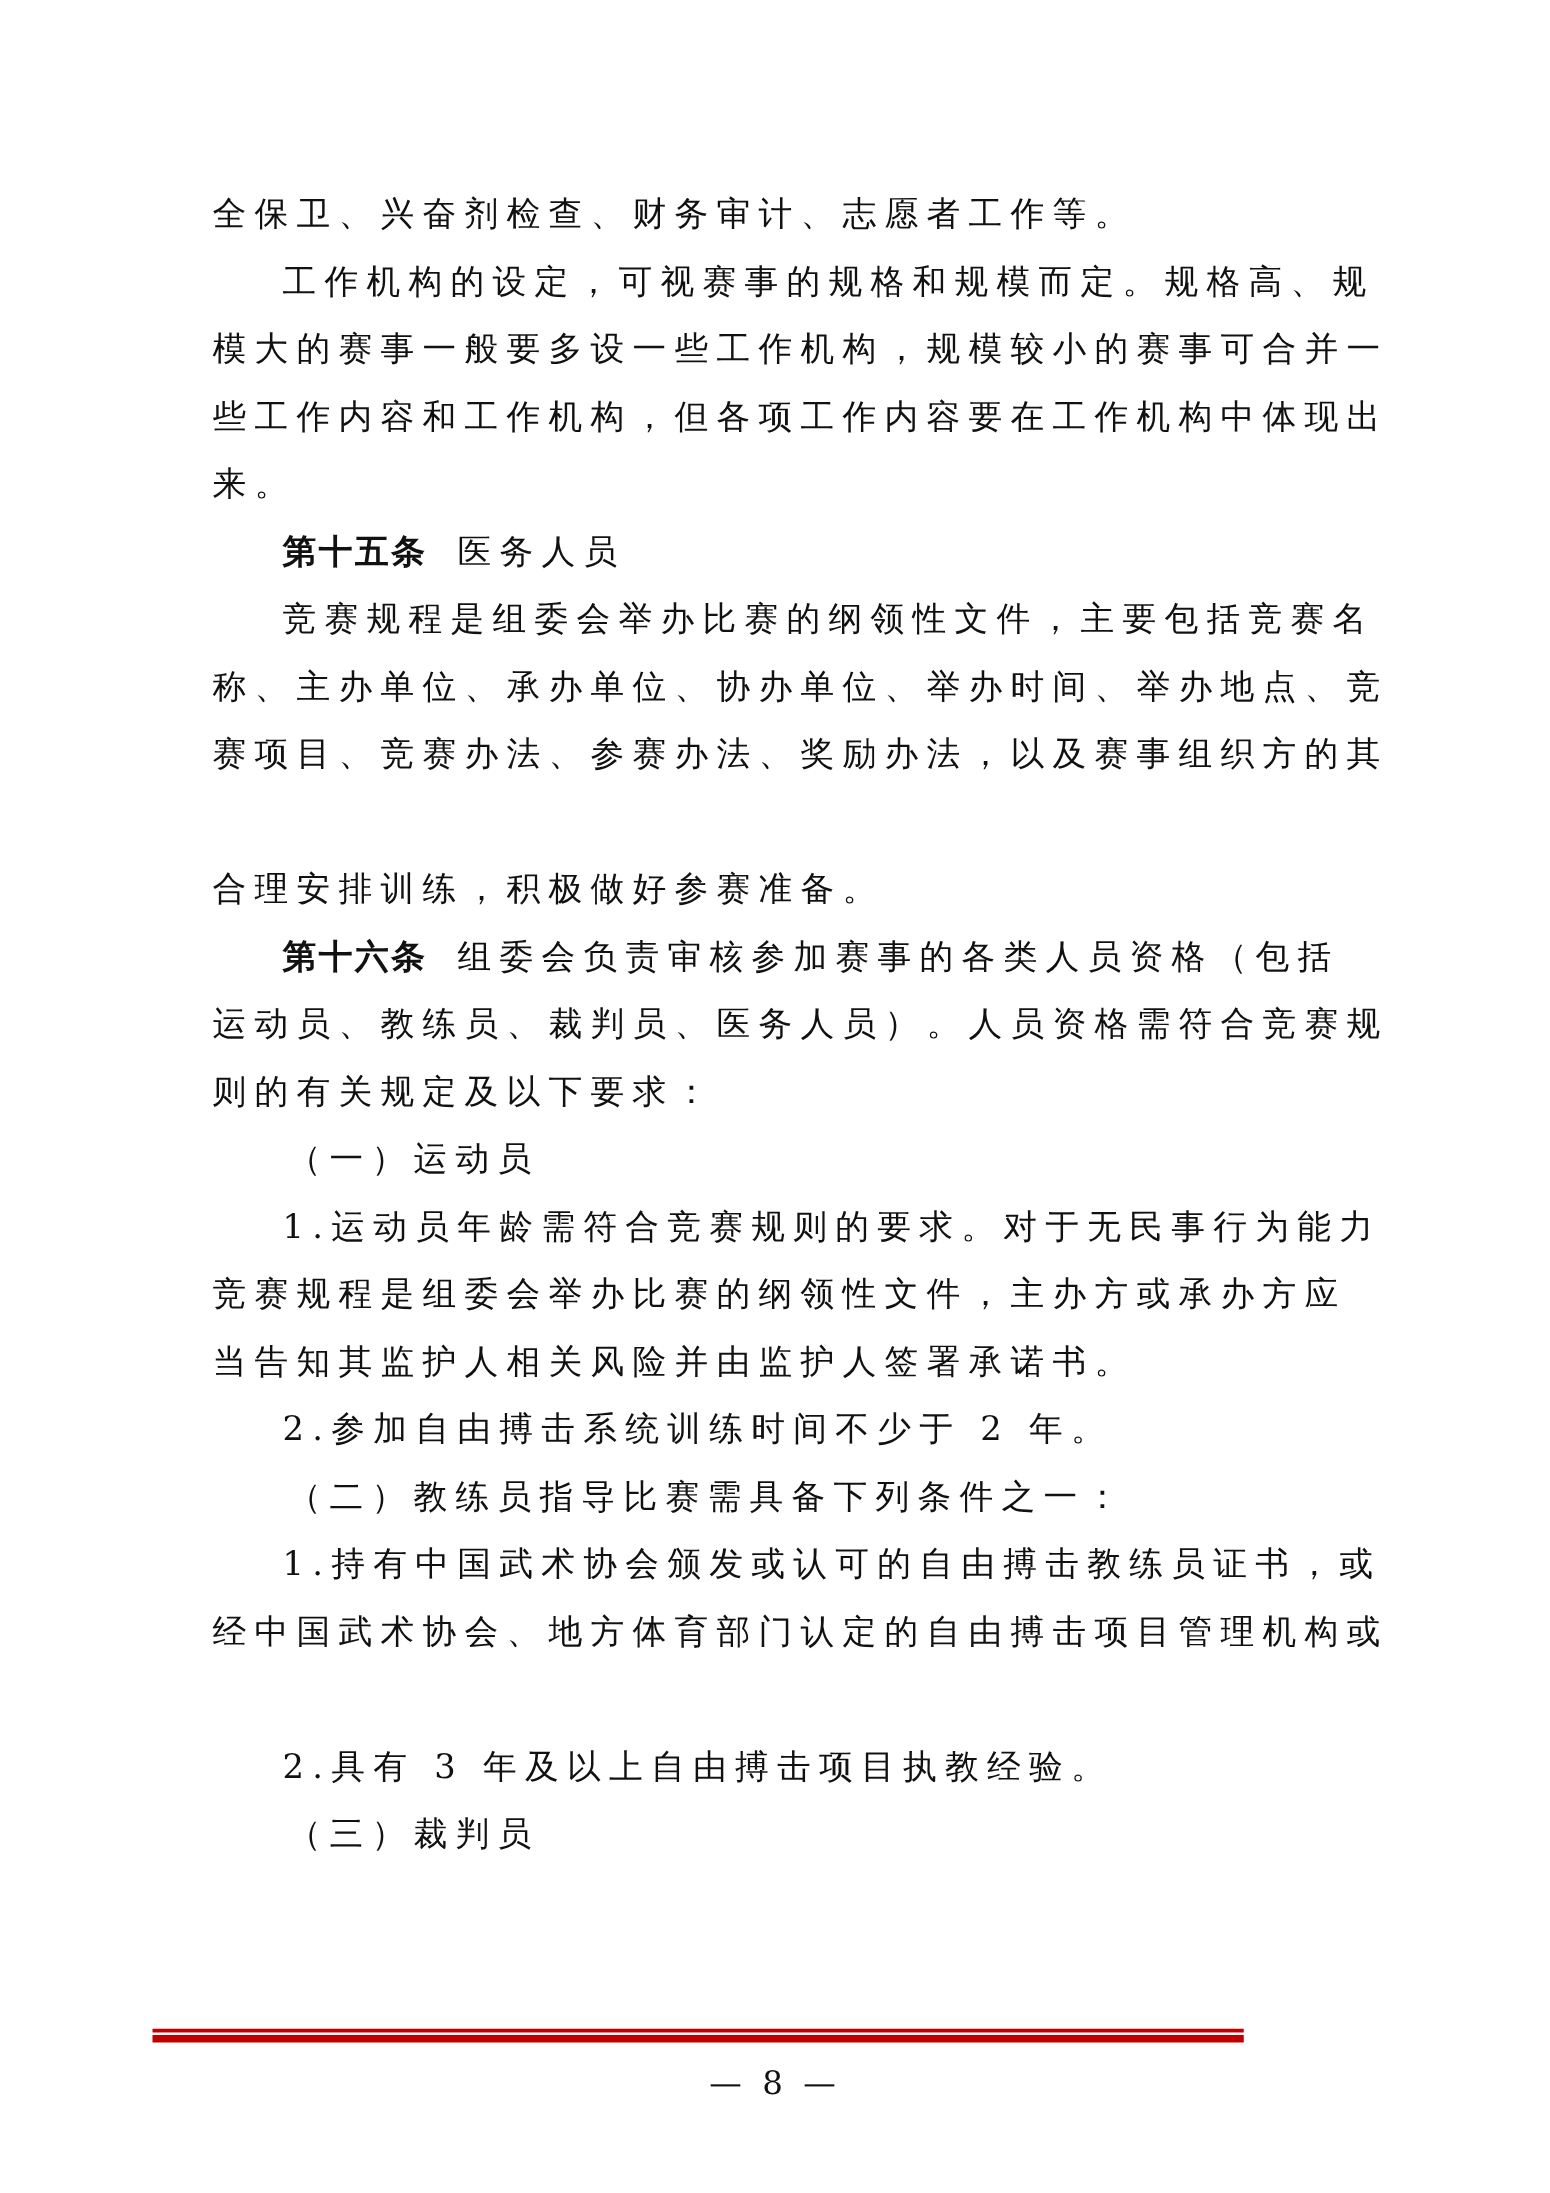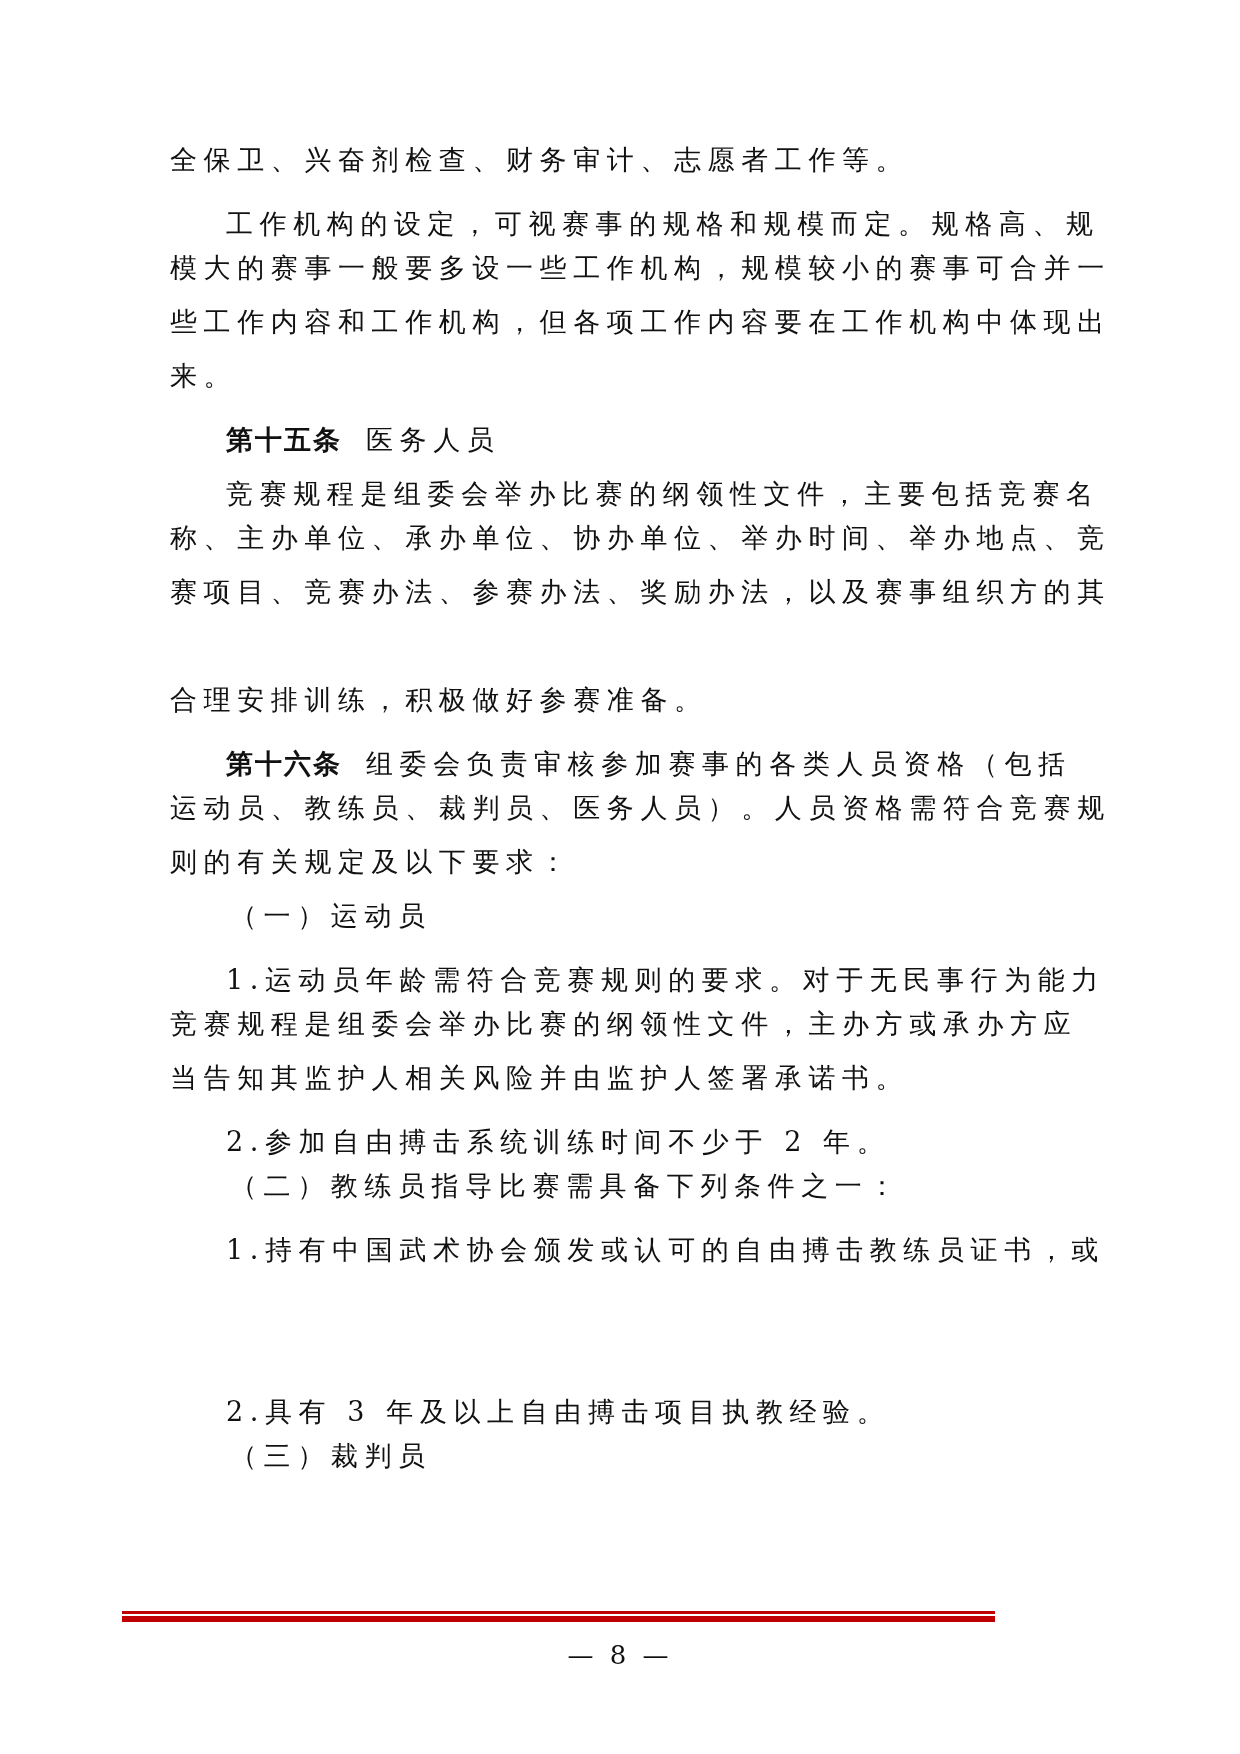--- a/index.html
+++ b/index.html
@@ -1,21 +1,21 @@
 <!DOCTYPE html>
 <html><head>
 <meta charset="utf-8">
 <style>
   html, body { margin: 0; padding: 0; background: #ffffff; }
   body { width: 1240px; height: 1754px; position: relative; overflow: hidden;
          font-family: "DejaVu Serif", "Liberation Serif", serif; color: #111; }
-  .page { position: absolute; left: 0; top: 0; width: 1240px; height: 1346px; }
+  .page { position: absolute; left: 0; top: 12px; width: 1240px; height: 1346px; }
   .line { position: absolute; left: 170px; width: 780px; font-size: 27px; line-height: 36px;
           letter-spacing: 6.6px; white-space: nowrap; }
-  .indent { left: 226px; margin-top: 10px; }
+  .indent { left: 226px; }
   .sub-indent { left: 230px; }
   .bold { font-family: "DejaVu Sans", "Liberation Sans", sans-serif; font-weight: bold; letter-spacing: 2px; }
   .rule-thin { position: absolute; left: 122px; width: 873px; top: 1611px; height: 3px; background: #c00000; }
   .rule-thick { position: absolute; left: 122px; width: 873px; top: 1616px; height: 6px; background: #c00000; }
   .page-num { position: absolute; left: 0; width: 1240px; top: 1638px; text-align: center;
               font-size: 26px; line-height: 34px; letter-spacing: 4px; }
 </style>
 </head>
 <body>
 
@@ -42,20 +42,21 @@
 
   <div class="line" style="top:790px">运动员、教练员、裁判员、医务人员）。人员资格需符合竞赛规</div>
   <div class="line" style="top:844px">则的有关规定及以下要求：</div>
   <div class="line sub-indent" style="top:898px">（一）运动员</div>
   <div class="line indent" style="top:952px">1.运动员年龄需符合竞赛规则的要求。对于无民事行为能力</div>
   <div class="line" style="top:1006px">竞赛规程是组委会举办比赛的纲领性文件，主办方或承办方应</div>
   <div class="line" style="top:1060px">当告知其监护人相关风险并由监护人签署承诺书。</div>
   <div class="line indent" style="top:1114px">2.参加自由搏击系统训练时间不少于 2 年。</div>
   <div class="line sub-indent" style="top:1168px">（二）教练员指导比赛需具备下列条件之一：</div>
   <div class="line indent" style="top:1222px">1.持有中国武术协会颁发或认可的自由搏击教练员证书，或</div>
+  <div class="line" style="top:1276px">经中国武术协会、地方体育部门认定的自由搏击项目管理机构或</div>
   <div class="line indent" style="top:1384px">2.具有 3 年及以上自由搏击项目执教经验。</div>
   <div class="line sub-indent" style="top:1438px">（三）裁判员</div>
 
   <div class="rule-thin"></div>
   <div class="rule-thick"></div>
 
   <div class="page-num">— 8 —</div>
 </div>
 
 </body></html>

